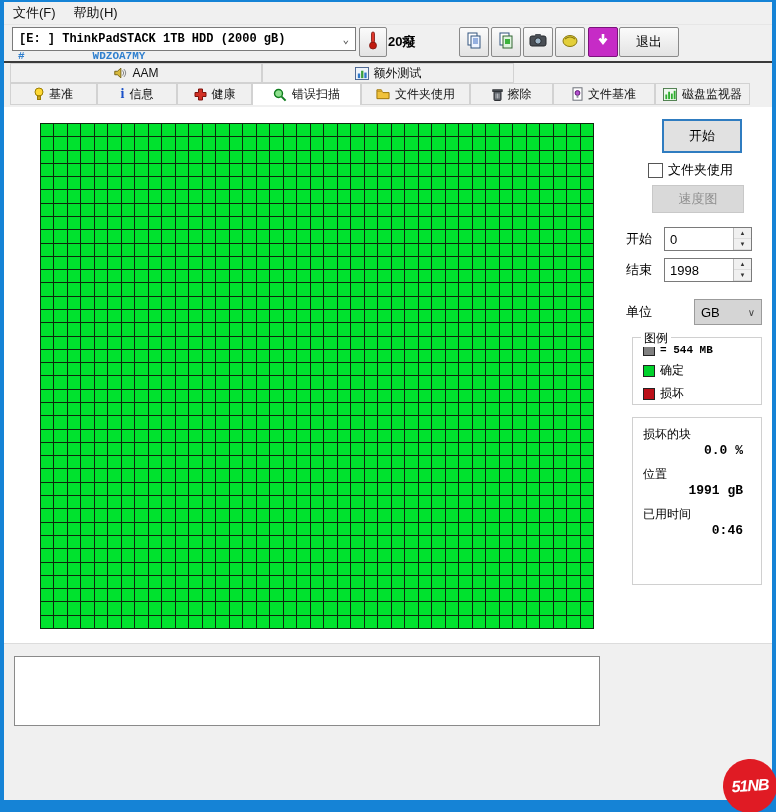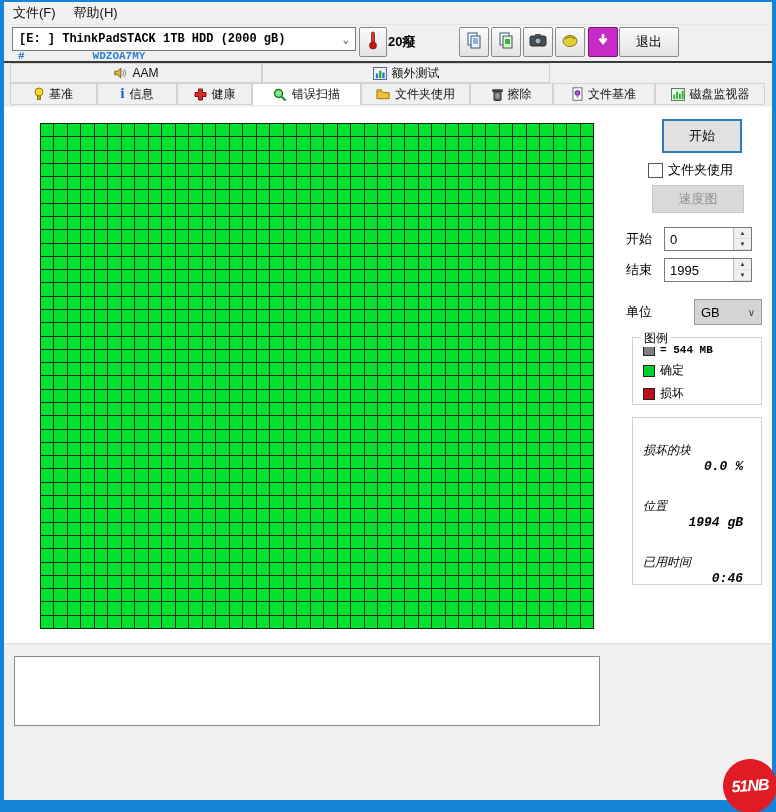--- a/index.html
+++ b/index.html
@@ -67,21 +67,21 @@
   .unitrow{position:absolute;left:14px;top:184px;display:flex;align-items:center;}
   .unitcombo{margin-left:42px;width:54px;height:24px;background:#d5d5d5;border:1px solid #9b9b9b;
              display:flex;align-items:center;padding:0 6px;font-size:13px;}
   .unitcombo .chev{margin-left:auto;font-size:10px;color:#444;}
   .groupbox{position:absolute;left:20px;width:128px;border:1px solid #d0d0d0;background:#fff;}
   .grouptitle{position:absolute;top:-8px;left:8px;background:#fff;padding:0 3px;font-size:12px;}
   .legendbox{top:222px;height:66px;}
   .legenditem{display:flex;align-items:center;gap:5px;padding-left:10px;margin-top:6px;font-size:12px;}
   .swatch{width:10px;height:10px;border:1px solid #222;}
   .statsbox{top:302px;height:166px;}
-  .stat{margin-top:24px;font-style:italic;}
+  .stat{margin-top:8px;}
   .statlabel{padding-left:10px;font-size:12px;}
   .statval{text-align:right;padding-right:18px;font-size:13px;font-weight:bold;}
   
   .bottomgap{height:12px;flex:0 0 auto;}
   .logbox{margin-left:10px;width:584px;height:68px;background:#fff;border:1px solid #8a8a8a;flex:0 0 auto;}
   
   .logo{position:absolute;left:723px;top:759px;width:54px;height:54px;border-radius:50%;
         background:#e01b24;color:#fff;display:flex;align-items:center;justify-content:center;
         font-style:italic;font-weight:bold;font-size:16px;letter-spacing:-1px;z-index:9;
         transform:rotate(-4deg);}
@@ -170,21 +170,21 @@
     <div class="tabrow tabrow1">
       <div class="tab" style="width:252px;">
         <span class="ticon">
           <svg width="14" height="14" viewBox="0 0 16 16">
             <polygon points="2,6 5,6 9,2.5 9,13.5 5,10 2,10" fill="#d8b93c" stroke="#6b5a10"></polygon>
             <path d="M11 5 q2.5 3 0 6 M12.5 3.5 q4 4.5 0 9" stroke="#777" fill="none"></path>
           </svg>
         </span>
         <span>AAM</span>
       </div>
-      <div class="tab" style="width:288px;">
+      <div class="tab" style="width:252px;">
         <span class="ticon">
           <svg width="14" height="13" viewBox="0 0 15 14">
             <rect x="0.5" y="0.5" width="14" height="13" fill="#eef3fa" stroke="#44608c"></rect>
             <rect x="3" y="7" width="2.5" height="5" fill="#2e77c8"></rect>
             <rect x="6.5" y="4" width="2.5" height="8" fill="#3aa03a"></rect>
             <rect x="10" y="6" width="2.5" height="6" fill="#2e77c8"></rect>
           </svg>
         </span>
         <span>额外测试</span>
       </div>
@@ -242,21 +242,21 @@
       <div class="tab" style="width:102px;">
         <span class="ticon">
           <svg width="11" height="14" viewBox="0 0 11 14">
             <rect x="1" y="0.8" width="9" height="12.4" fill="#fff" stroke="#6c7078"></rect>
             <circle cx="5.5" cy="6" r="2.4" fill="#b44fd0" stroke="#5e1c73"></circle>
             <rect x="4.6" y="8.4" width="1.8" height="2.4" fill="#8a8f99"></rect>
           </svg>
         </span>
         <span>文件基准</span>
       </div>
-      <div class="tab" style="width:110px;">
+      <div class="tab" style="width:95px;">
         <span class="ticon">
           <svg width="14" height="13" viewBox="0 0 15 14">
             <rect x="0.5" y="0.5" width="14" height="13" fill="#eef7ee" stroke="#4a7a4a"></rect>
             <rect x="2.5" y="7" width="2" height="5" fill="#2fae2f"></rect>
             <rect x="5.5" y="4" width="2" height="8" fill="#2fae2f"></rect>
             <rect x="8.5" y="6" width="2" height="6" fill="#2fae2f"></rect>
             <rect x="11.5" y="3" width="2" height="9" fill="#2fae2f"></rect>
           </svg>
         </span>
         <span>磁盘监视器</span>
@@ -1843,21 +1843,21 @@
           <div class="spincol">
             <div class="spinbtn">▲</div>
             <div class="spinbtn">▼</div>
           </div>
         </div>
       </div>
 
       <div class="rangerow" style="left:14px;top:143px;">
         <span class="rangelabel">结束</span>
         <div class="spinbox">
-          <div class="spinval">1995</div>
+          <div class="spinval">1998</div>
           <div class="spincol">
             <div class="spinbtn">▲</div>
             <div class="spinbtn">▼</div>
           </div>
         </div>
       </div>
 
       <div class="unitrow">
         <span>单位</span>
         <div class="unitcombo">
@@ -1882,21 +1882,21 @@
         </div>
       </div>
 
       <div class="groupbox statsbox">
         <div class="stat">
           <div class="statlabel">损坏的块</div>
           <div class="statval mono">0.0 %</div>
         </div>
         <div class="stat">
           <div class="statlabel">位置</div>
-          <div class="statval mono">1994 gB</div>
+          <div class="statval mono">1991 gB</div>
         </div>
         <div class="stat">
           <div class="statlabel">已用时间</div>
           <div class="statval mono">0:46</div>
         </div>
       </div>
     </div>
   </div>
 
   <div class="bottomgap"></div>

